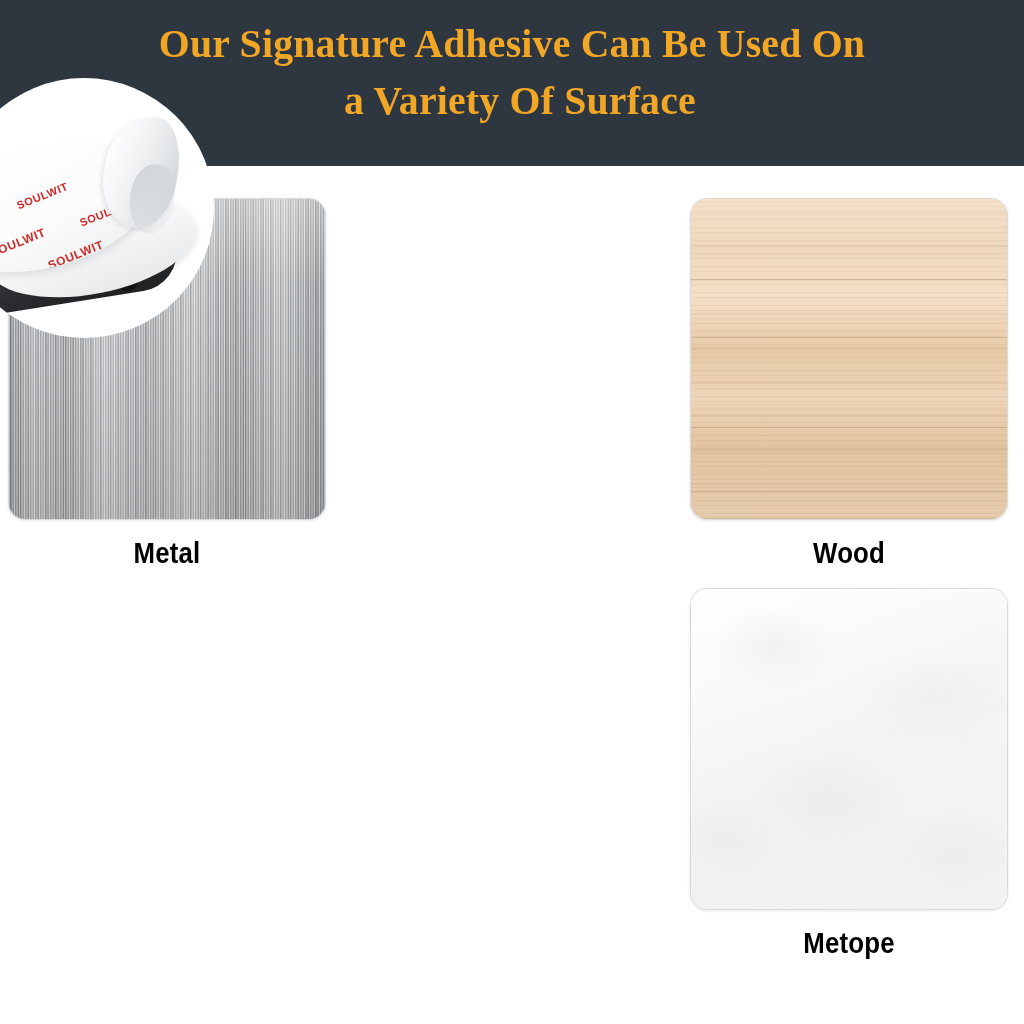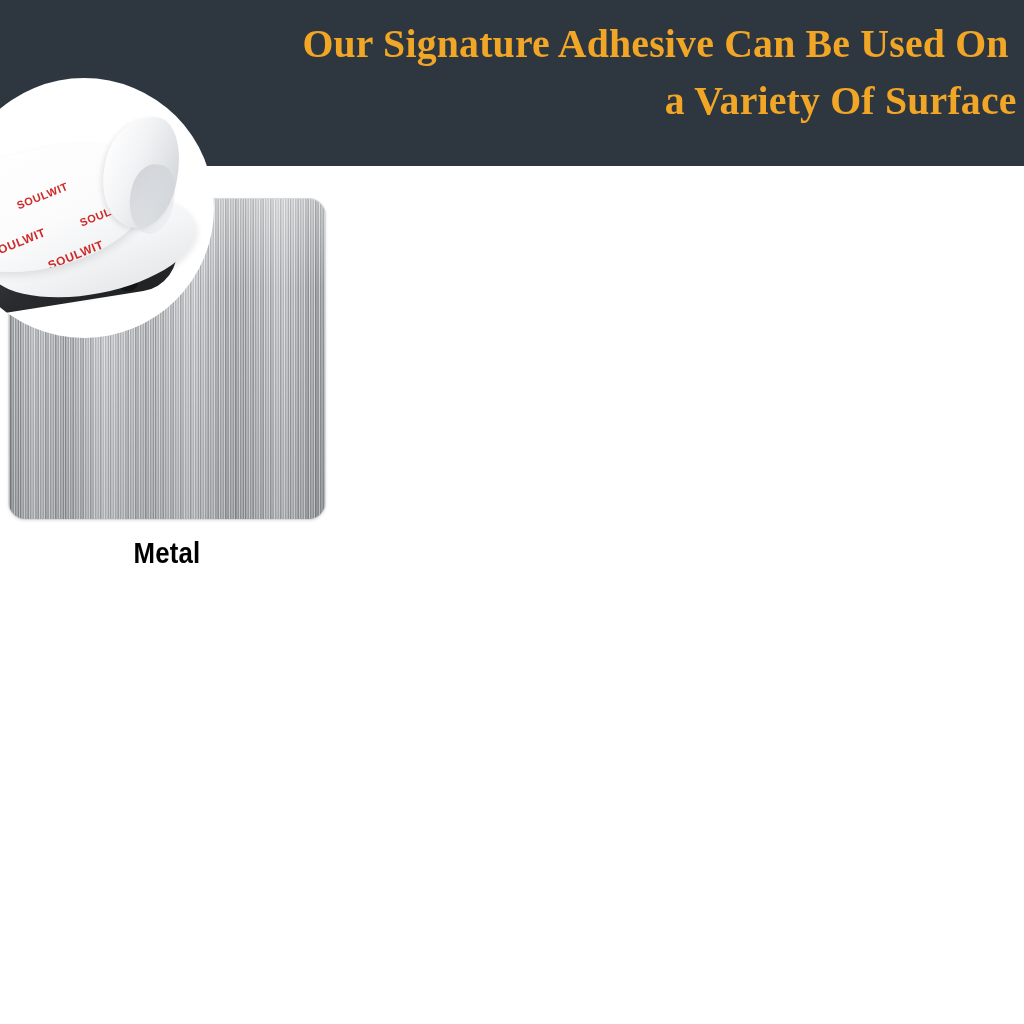--- a/index.html
+++ b/index.html
@@ -24,21 +24,21 @@
     height: 166px;
     background: #2e3740;
     overflow: hidden;
     z-index: 1;
   }
   #headline {
     position: absolute;
     left: 0;
     top: 0;
     width: 1024px;
-    text-align: right;
+    text-align: center;
     color: #f2a626;
     font-family: "Liberation Serif", "DejaVu Serif", serif;
     font-weight: 700;
     letter-spacing: 0.2px;
   }
   .headline-line {
     display: block;
     line-height: 1.05;
     white-space: nowrap;
   }
@@ -443,21 +443,38 @@
   <div class="grid-row">
 
     <div class="surface-cell col-0">
       <div class="swatch">
         <div class="tex-metal"></div>
       </div>
       <span class="surface-label">Metal</span>
     </div>
 
 
+    <div class="surface-cell col-2">
+      <div class="swatch">
+        <div class="tex-wood">
+          <div class="wood-plank p1"></div>
+          <div class="wood-plank p2"></div>
+          <div class="wood-plank p3"></div>
+          <div class="wood-plank p4"></div>
+        </div>
+      </div>
+      <span class="surface-label">Wood</span>
+    </div>
   </div>
 
   <div class="grid-row">
 
 
 
+    <div class="surface-cell col-2">
+      <div class="swatch">
+        <div class="tex-metope"></div>
+      </div>
+      <span class="surface-label">Metope</span>
+    </div>
   </div>
 
 </div>
 
 </body></html>

